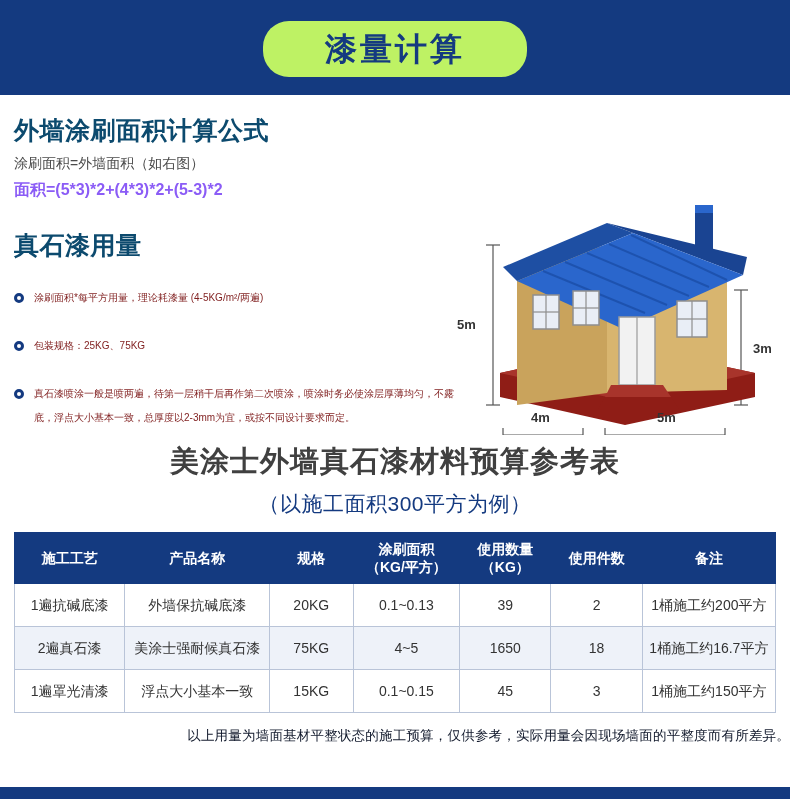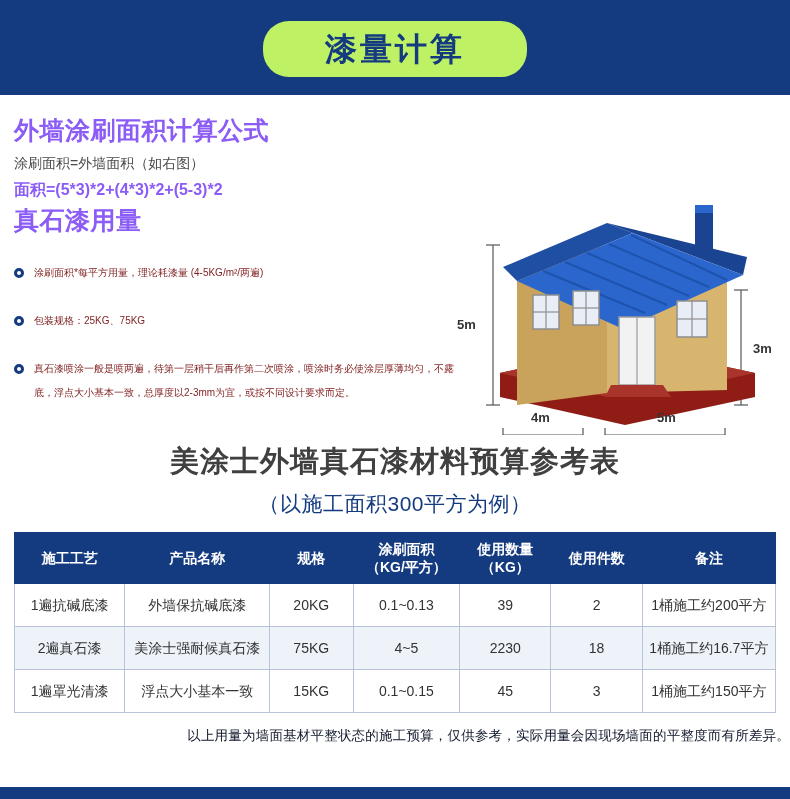--- a/index.html
+++ b/index.html
@@ -41,40 +41,40 @@
     padding: 18px 0 0 0;
     height: 345px;
   }
   .left-col {
     position: absolute;
     left: 14px;
     top: 18px;
     width: 440px;
   }
   .h2 {
-    color: #8b5cf6;
+    color: #0c4a6e;
     font-size: 25px;
     font-weight: bold;
     letter-spacing: 0.5px;
     line-height: 34px;
   }
   .formula-line {
     color: #4b4b4b;
     font-size: 14px;
     line-height: 26px;
     margin-top: 3px;
   }
   .formula-red {
     color: #8b5cf6;
     font-size: 16px;
     font-weight: bold;
     line-height: 26px;
     margin-top: 1px;
   }
-  .h2.second { margin-top: 0; }
+  .h2.second { margin-top: 25px; }
 
   .bullets { margin-top: 8px; }
   .bullet {
     position: relative;
     padding-left: 20px;
     color: #7f1d1d;
     font-size: 10px;
     line-height: 24px;
     margin-bottom: 5px;
     margin-top: 24px;
@@ -321,21 +321,21 @@
         <td>0.1~0.13</td>
         <td>39</td>
         <td>2</td>
         <td>1桶施工约200平方</td>
       </tr>
       <tr>
         <td>2遍真石漆</td>
         <td>美涂士强耐候真石漆</td>
         <td>75KG</td>
         <td>4~5</td>
-        <td>2230</td>
+        <td>1650</td>
         <td>18</td>
         <td>1桶施工约16.7平方</td>
       </tr>
       <tr>
         <td>1遍罩光清漆</td>
         <td>浮点大小基本一致</td>
         <td>15KG</td>
         <td>0.1~0.15</td>
         <td>45</td>
         <td>3</td>

